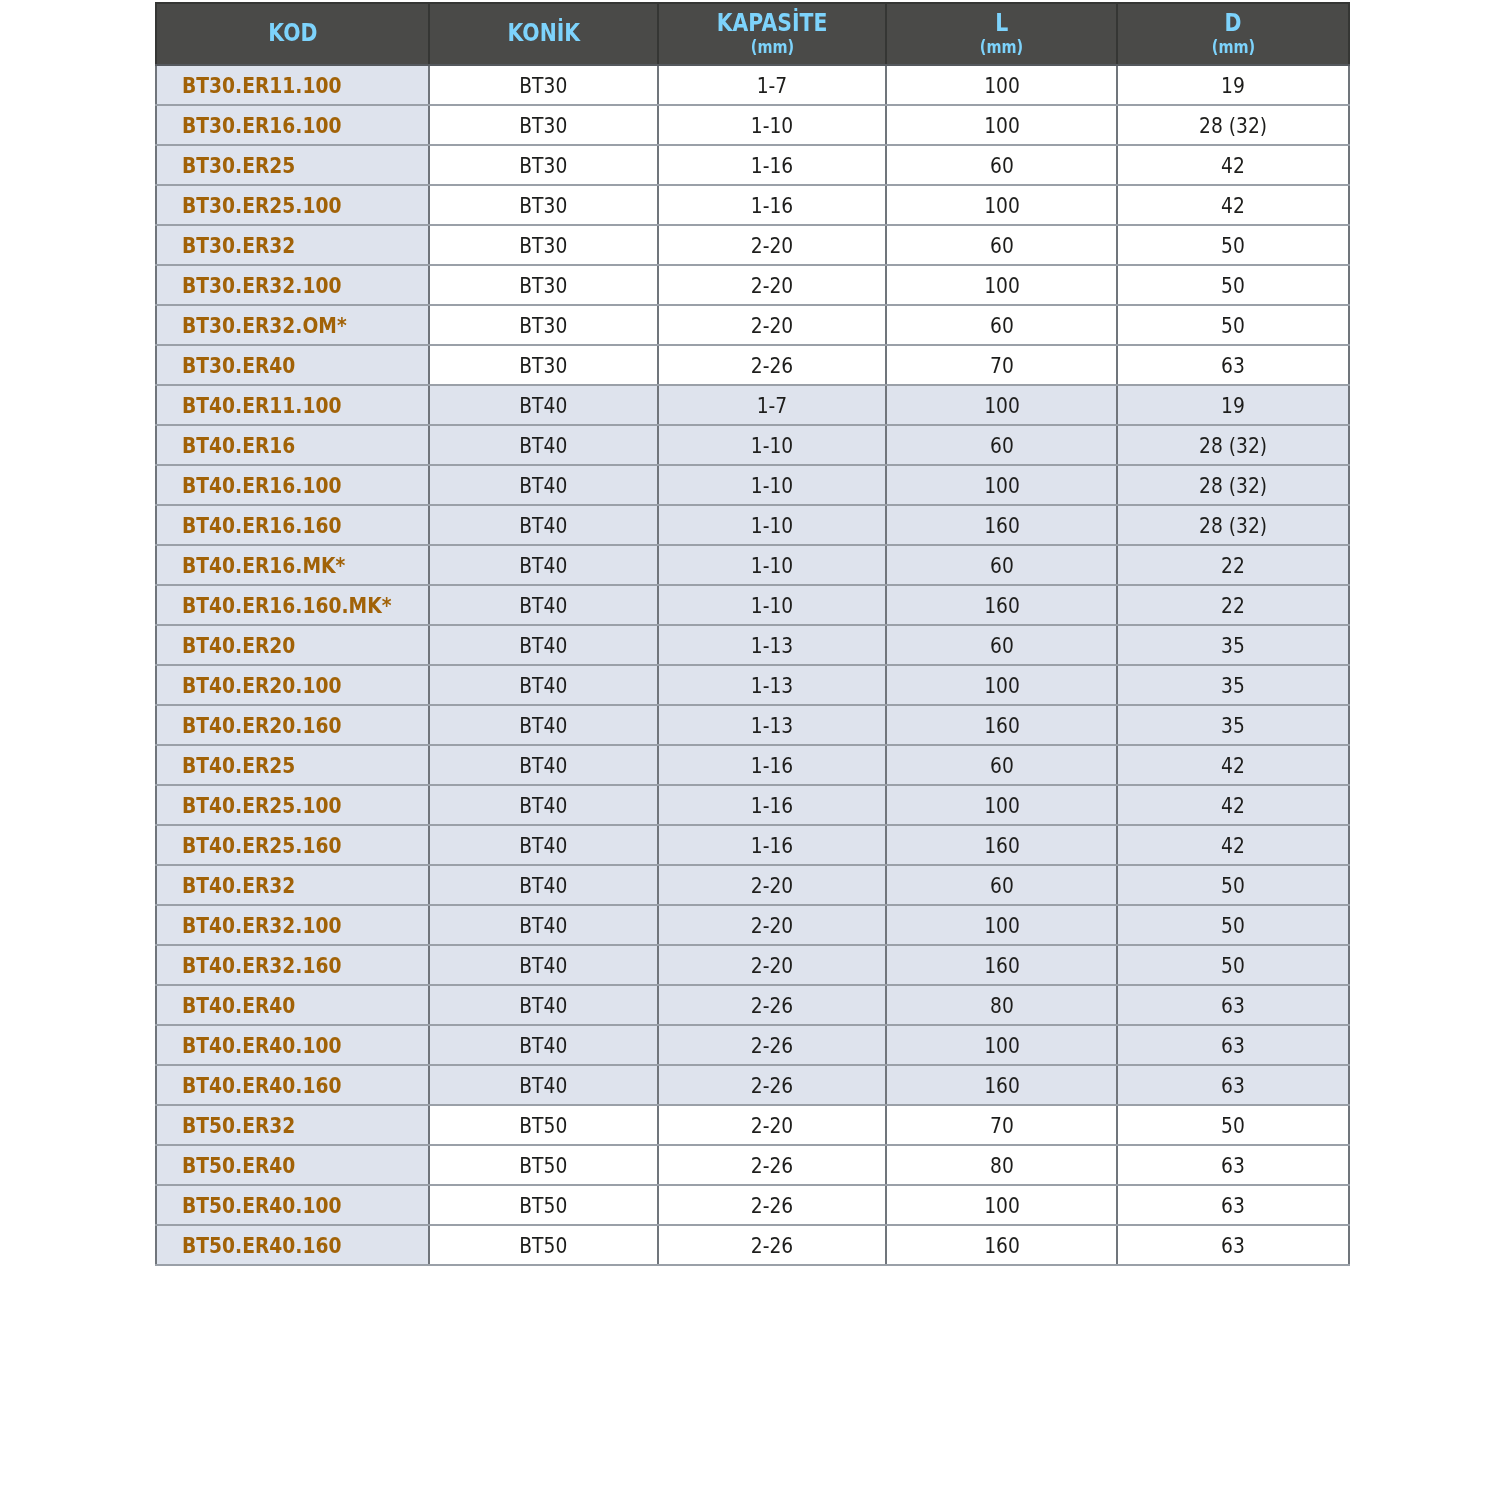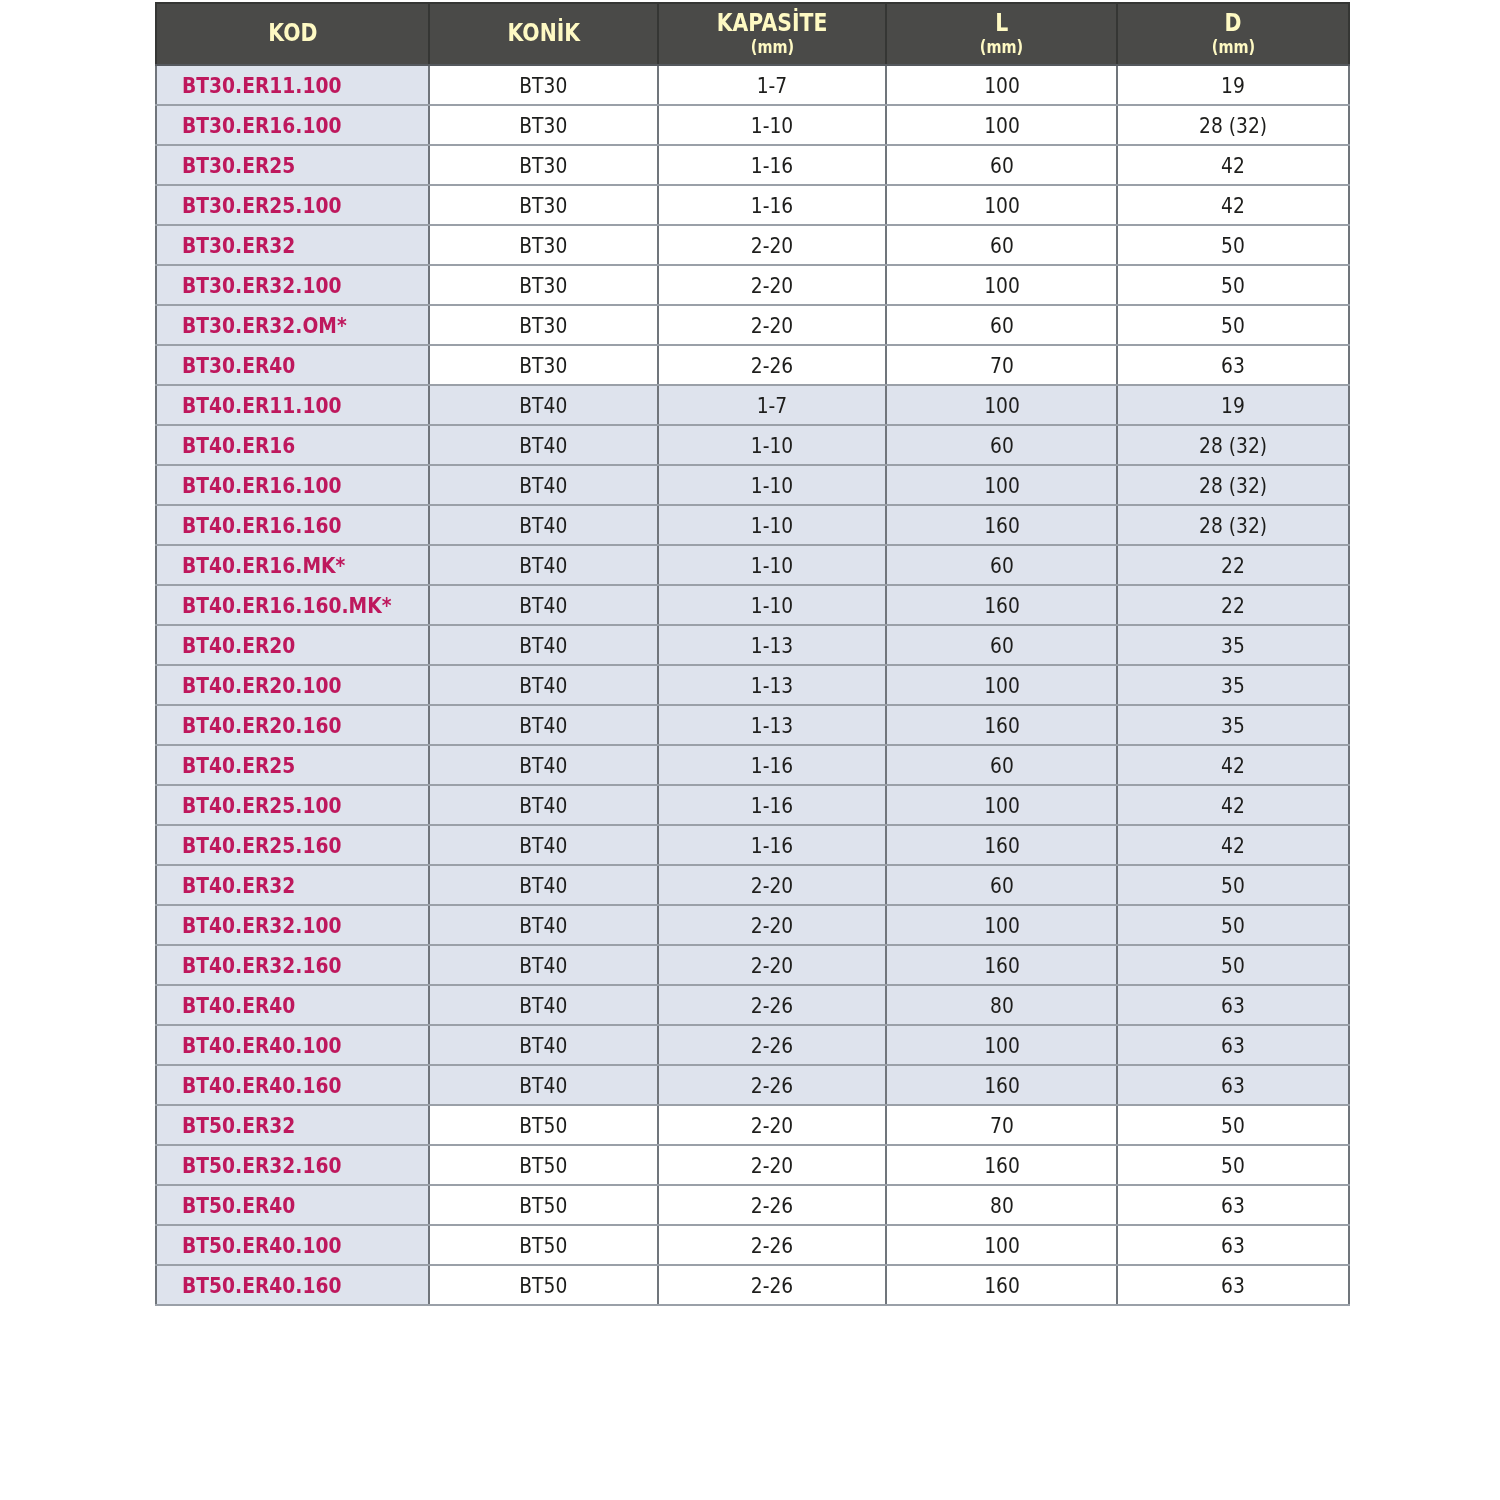--- a/index.html
+++ b/index.html
@@ -22,21 +22,21 @@
     left: 155px;
     top: 2px;
     width: 1193px;
     border-collapse: collapse;
     table-layout: fixed;
   }
   
   thead tr { height: 62px; }
   thead th {
     background: #4a4a48;
-    color: #fef9c3;
+    color: #7dd3fc;
     vertical-align: middle;
     text-align: center;
     padding: 0;
     border: 2px solid #353634;
     border-bottom: 2px solid #55595e;
   }
   .hwrap {
     display: flex;
     flex-direction: column;
     align-items: center;
@@ -80,21 +80,21 @@
     display: inline-block;
     transform: scaleX(0.85);
     transform-origin: center center;
     white-space: nowrap;
   }
   tbody td.c-kod {
     background: #dee3ed;
     text-align: left;
     padding-left: 25px;
     font-weight: bold;
-    color: #be185d;
+    color: #a16207;
   }
   tbody td.c-kod .cell-text { transform-origin: left center; }
   
   tbody tr.group-bt40 td { background: #dee3ed; }
 </style>
 </head>
 <body>
 
 <div class="page">
   <table class="spec">
@@ -321,27 +321,20 @@
           <td class="c-d"><span class="cell-text">63</span></td>
         </tr>
         <tr class="group-bt50">
           <td class="c-kod"><span class="cell-text">BT50.ER32</span></td>
           <td class="c-konik"><span class="cell-text">BT50</span></td>
           <td class="c-kapasite"><span class="cell-text">2-20</span></td>
           <td class="c-l"><span class="cell-text">70</span></td>
           <td class="c-d"><span class="cell-text">50</span></td>
         </tr>
         <tr class="group-bt50">
-          <td class="c-kod"><span class="cell-text">BT50.ER32.160</span></td>
-          <td class="c-konik"><span class="cell-text">BT50</span></td>
-          <td class="c-kapasite"><span class="cell-text">2-20</span></td>
-          <td class="c-l"><span class="cell-text">160</span></td>
-          <td class="c-d"><span class="cell-text">50</span></td>
-        </tr>
-        <tr class="group-bt50">
           <td class="c-kod"><span class="cell-text">BT50.ER40</span></td>
           <td class="c-konik"><span class="cell-text">BT50</span></td>
           <td class="c-kapasite"><span class="cell-text">2-26</span></td>
           <td class="c-l"><span class="cell-text">80</span></td>
           <td class="c-d"><span class="cell-text">63</span></td>
         </tr>
         <tr class="group-bt50">
           <td class="c-kod"><span class="cell-text">BT50.ER40.100</span></td>
           <td class="c-konik"><span class="cell-text">BT50</span></td>
           <td class="c-kapasite"><span class="cell-text">2-26</span></td>

